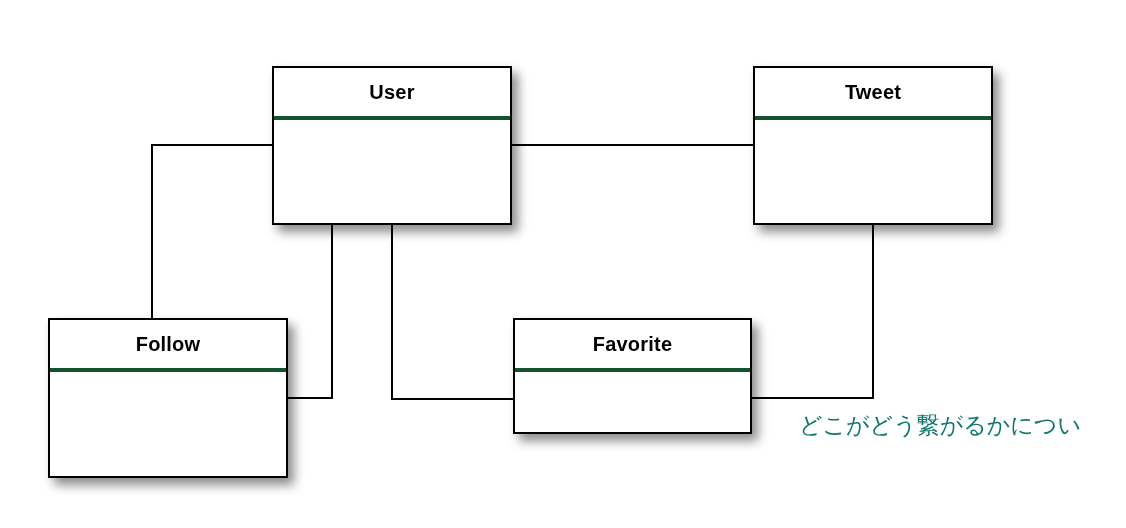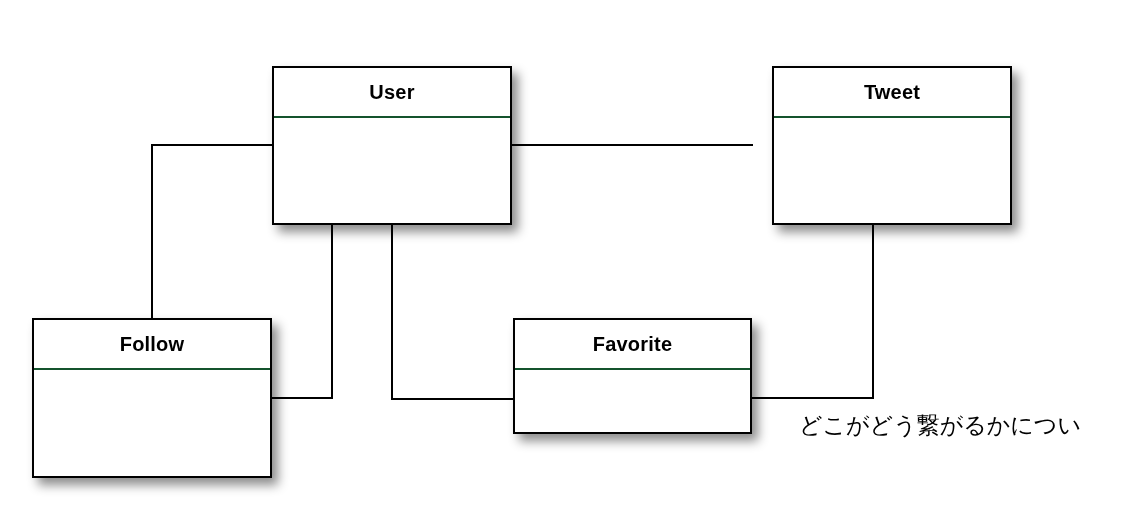--- a/index.html
+++ b/index.html
@@ -33,48 +33,48 @@
     background: #ffffff;
     border: 2px solid #000000;
     box-shadow: 6px 7px 10px rgba(0, 0, 0, 0.45);
     z-index: 2;
     display: flex;
     flex-direction: column;
     box-sizing: border-box;
   }
   .entity-header {
     height: 48px;
-    border-bottom: 2px solid #14532d;
+    border-bottom: 4px solid #14532d;
     display: flex;
     align-items: center;
     justify-content: center;
     flex: 0 0 auto;
   }
   .entity-title {
     font-size: 20px;
     font-weight: bold;
     color: #000000;
     letter-spacing: 0.2px;
   }
   .entity-body {
     flex: 1 1 auto;
     background: #ffffff;
   }
   .entity-user     { left: 272px; top: 66px;  width: 240px; height: 159px; }
-  .entity-tweet    { left: 772px; top: 66px;  width: 240px; height: 159px; }
-  .entity-follow   { left: 32px;  top: 318px; width: 240px; height: 160px; }
+  .entity-tweet    { left: 753px; top: 66px;  width: 240px; height: 159px; }
+  .entity-follow   { left: 48px;  top: 318px; width: 240px; height: 160px; }
   .entity-favorite { left: 513px; top: 318px; width: 239px; height: 116px; }
   .annotation {
     position: absolute;
     left: 799px;
     top: 412px;
     z-index: 3;
     font-size: 23px;
     line-height: 26px;
-    color: #000000;
+    color: #0f766e;
     white-space: nowrap;
   }
   .annotation span {
     display: block;
   }
 </style>
 </head>
 <body>
 
 <div class="canvas">

